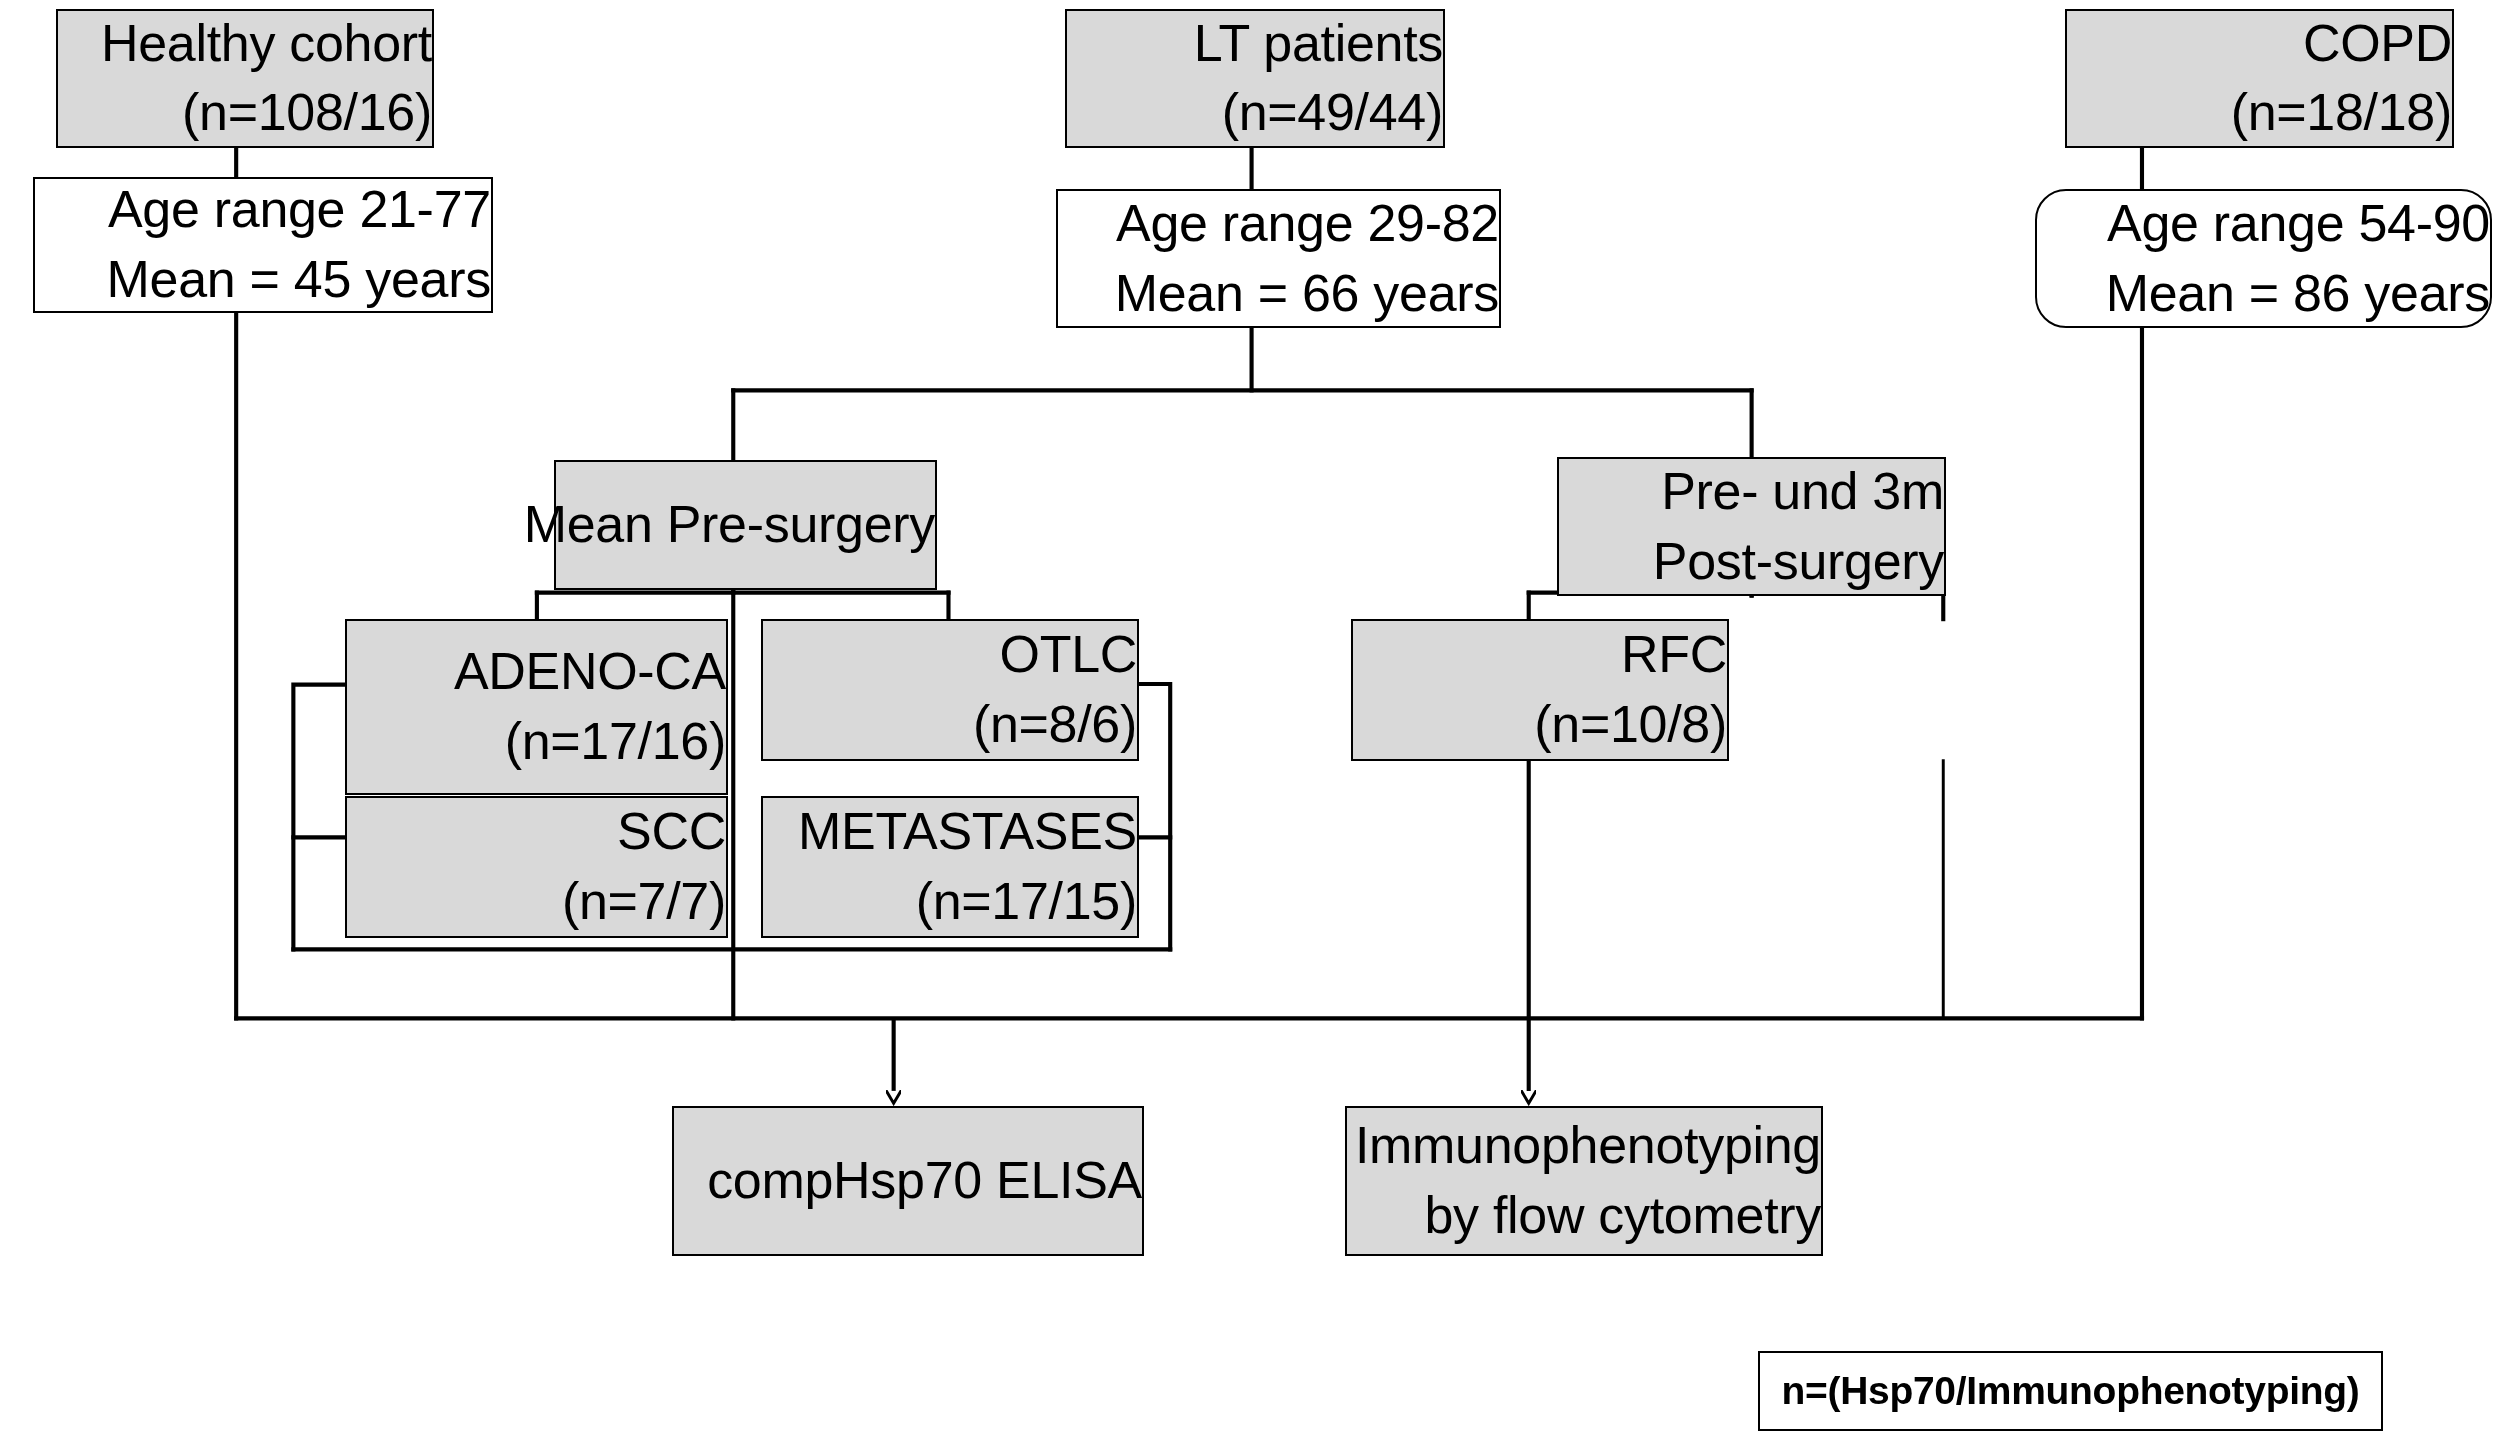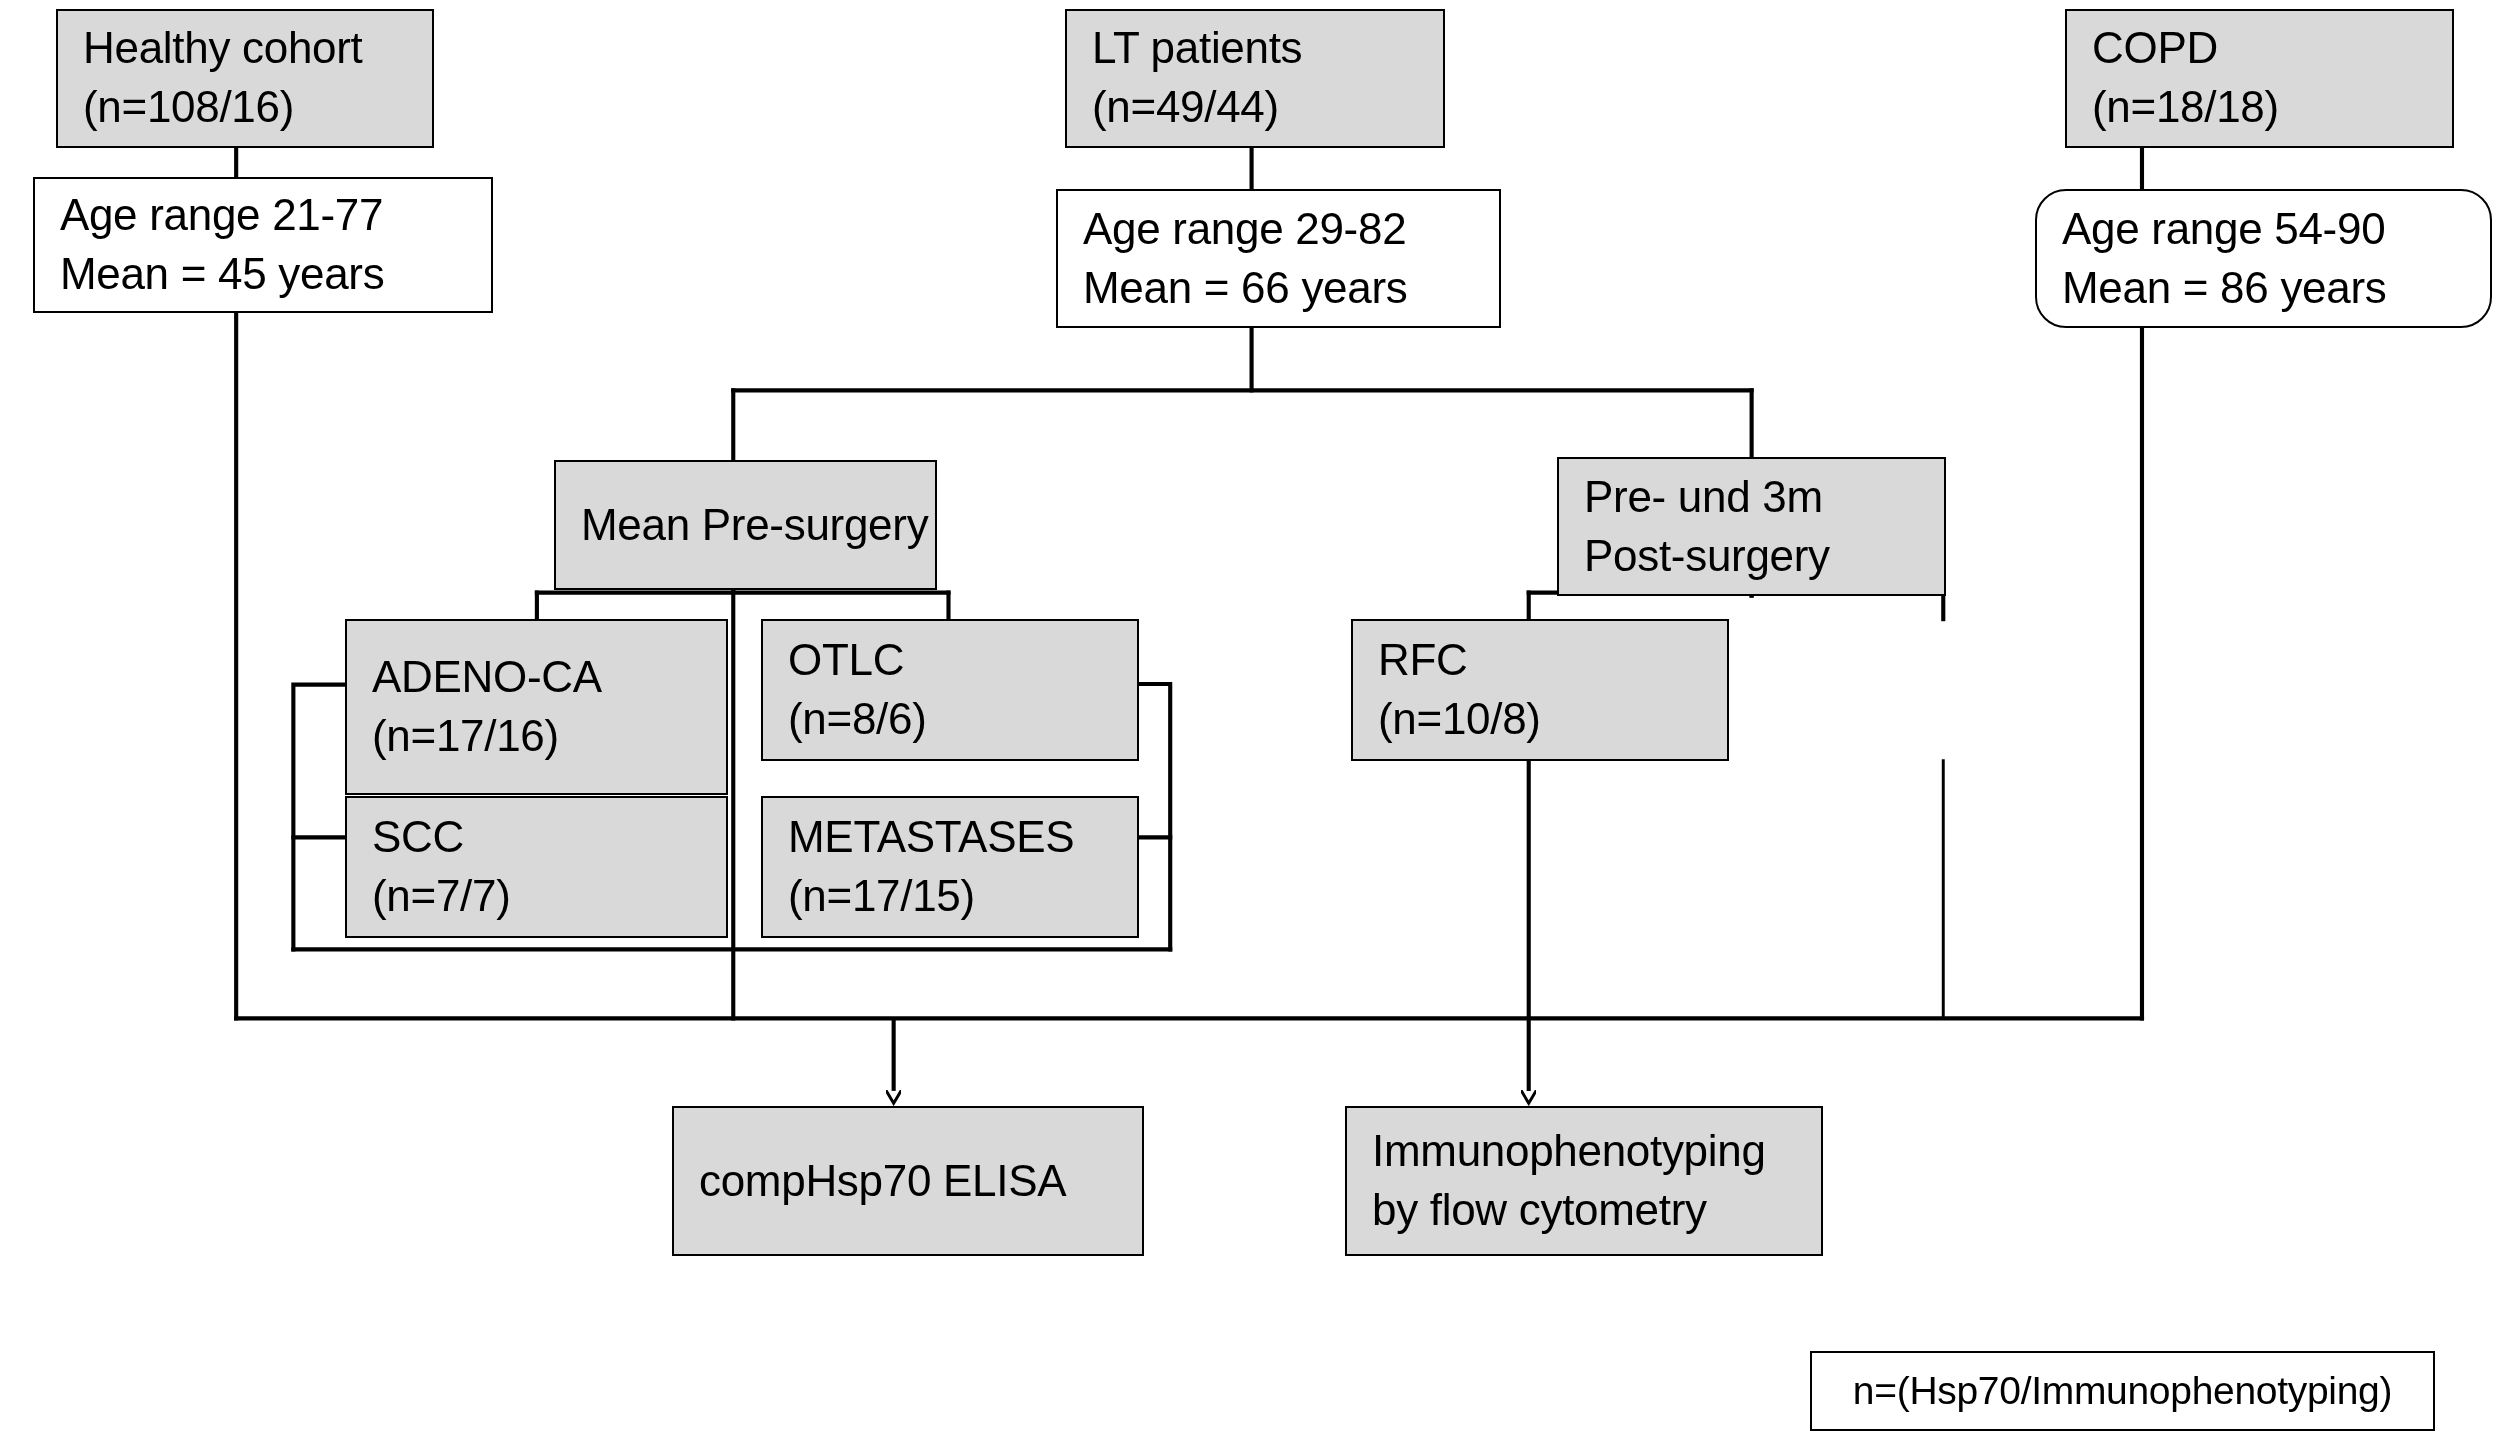--- a/index.html
+++ b/index.html
@@ -23,30 +23,29 @@
     top: 0;
     width: 2512px;
     height: 1450px;
   }
   .node {
     position: absolute;
     box-sizing: border-box;
     border: 2.9px solid #000000;
     display: flex;
     flex-direction: column;
-    align-items: flex-start;
+    align-items: flex-end;
     justify-content: center;
     text-align: center;
     color: #000000;
     font-family: "Liberation Sans", sans-serif;
-    font-size: 44px;
+    font-size: 52px;
     line-height: 1.34;
     letter-spacing: -0.3px;
     z-index: 3;
-    padding-left: 25px;
   }
   .node.filled { background: #d9d9d9; }
   .node.plain  { background: #ffffff; margin-left: 27px; }
   .node .ln { display: block; white-space: nowrap; }
   .legend-box {
     position: absolute;
     box-sizing: border-box;
     border: 2.9px solid #000000;
     background: #ffffff;
     display: flex;
@@ -187,18 +186,18 @@
 
   <div class="node filled" style="left:672px; top:1106px; width:472px; height:150px;">
     <span class="ln">compHsp70 ELISA</span>
   </div>
 
   <div class="node filled" style="left:1345px; top:1106px; width:478px; height:150px;">
     <span class="ln">Immunophenotyping</span>
     <span class="ln">by flow cytometry</span>
   </div>
 
-  <div class="legend-box" style="left:1810px; top:1351px; width:625px; height:80px;">
+  <div class="legend-box" style="left:1758px; top:1351px; width:625px; height:80px;font-weight:bold;">
     <span>n=(Hsp70/Immunophenotyping)</span>
   </div>
 
 </div>
 
 
 </body></html>

